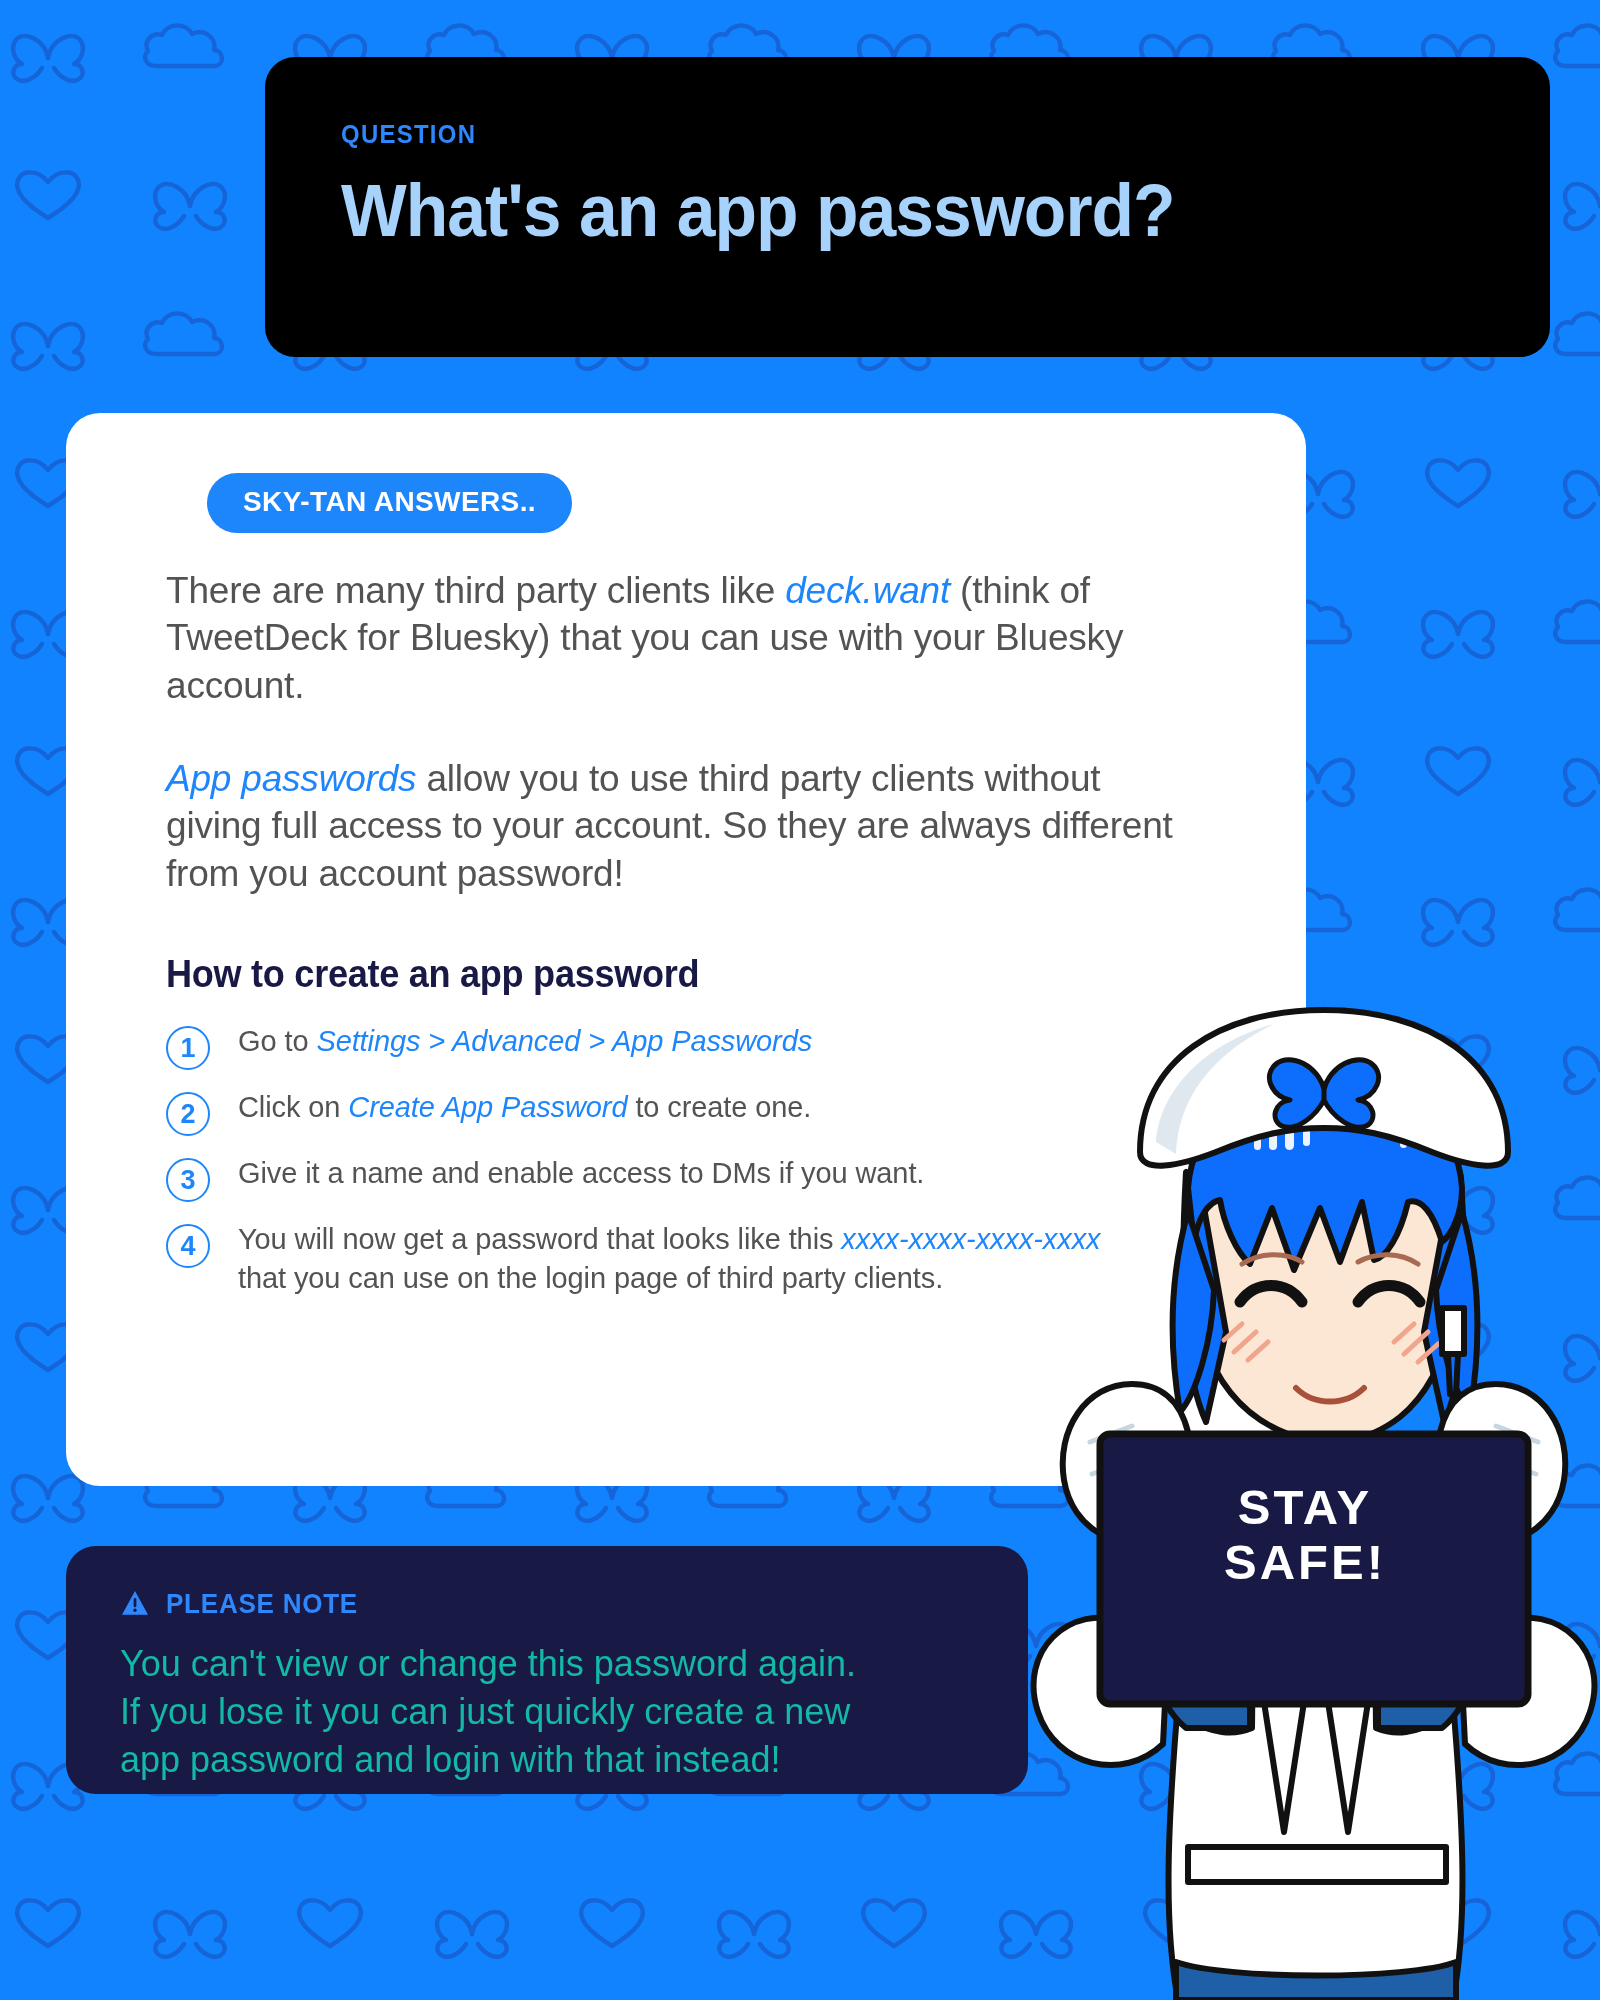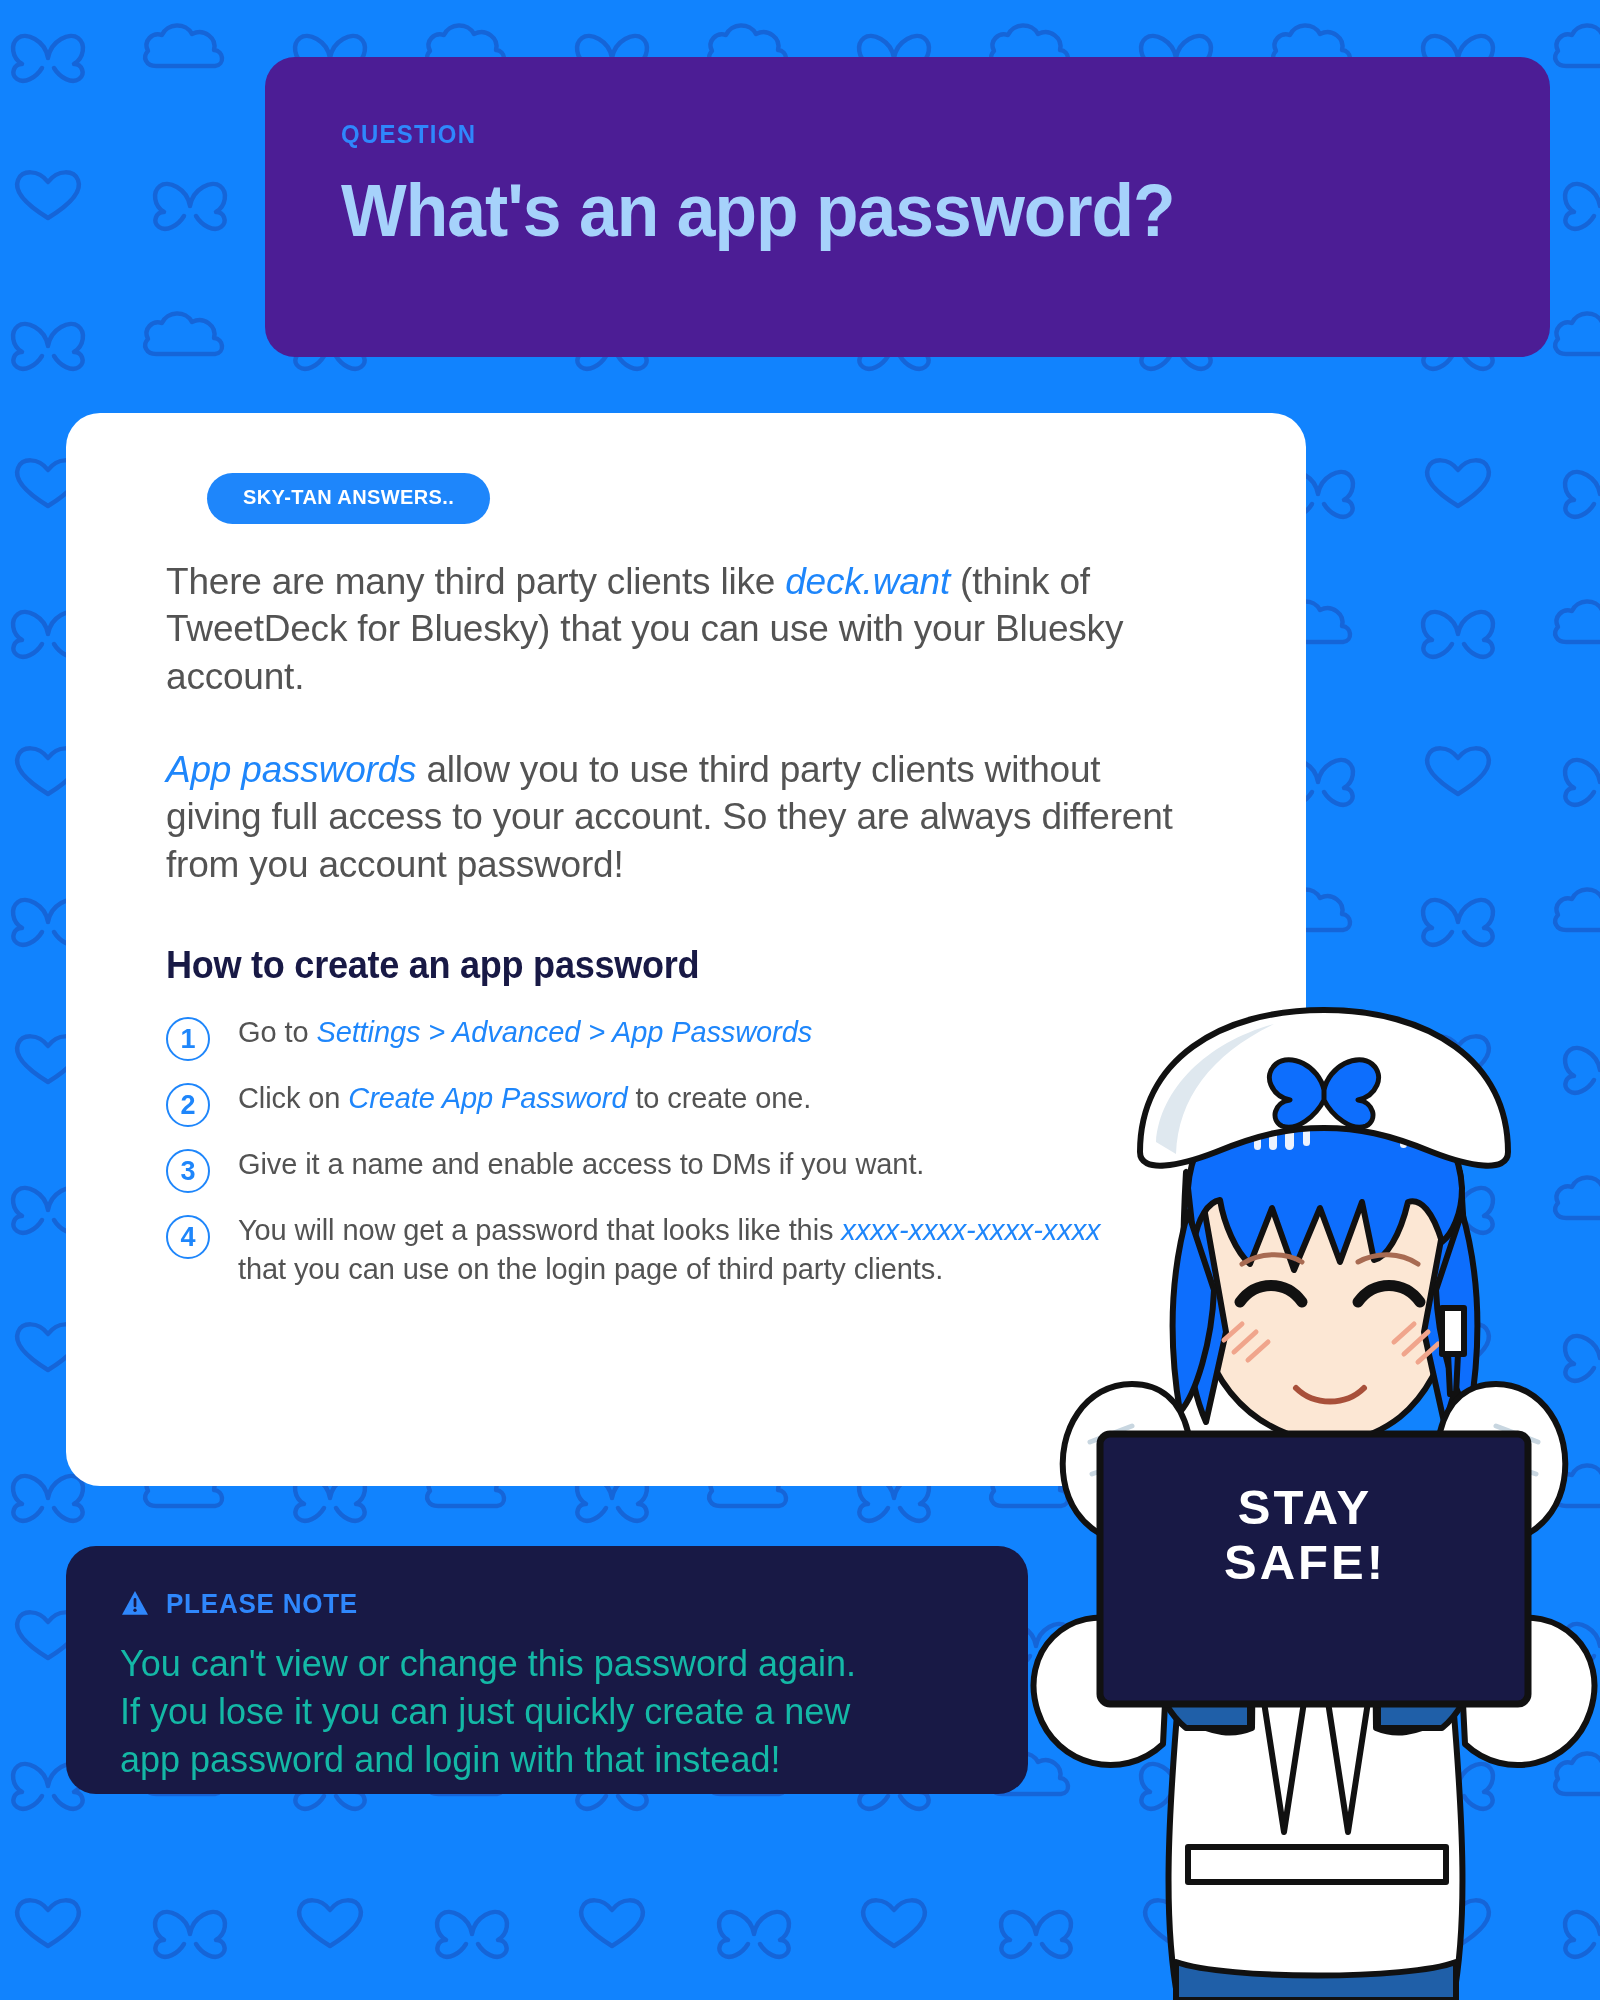--- a/index.html
+++ b/index.html
@@ -25,21 +25,21 @@
     z-index: 0;
   }
 
   
   #question-box {
     position: absolute;
     left: 265px;
     top: 57px;
     width: 1285px;
     height: 300px;
-    background: #4c1d95;
+    background: #000000;
     border-radius: 30px;
     z-index: 3;
     padding: 62px 120px 0 76px;
   }
   #question-kicker {
     color: #2f87fc;
     font-size: 26px;
     font-weight: bold;
     letter-spacing: 1.4px;
     font-stretch: condensed;
@@ -69,21 +69,21 @@
     z-index: 2;
     padding: 60px 64px 0 100px;
   }
 
   #answers-badge {
     display: inline-block;
     background: #1e86fb;
     color: #ffffff;
     border-radius: 40px;
     padding: 13px 36px 15px 36px;
-    font-size: 20px;
+    font-size: 28px;
     font-weight: bold;
     letter-spacing: 0.4px;
     margin-left: 41px;
   }
 
   .body-para {
     margin-top: 34px;
     font-size: 37px;
     line-height: 1.28;
     color: #535353;

